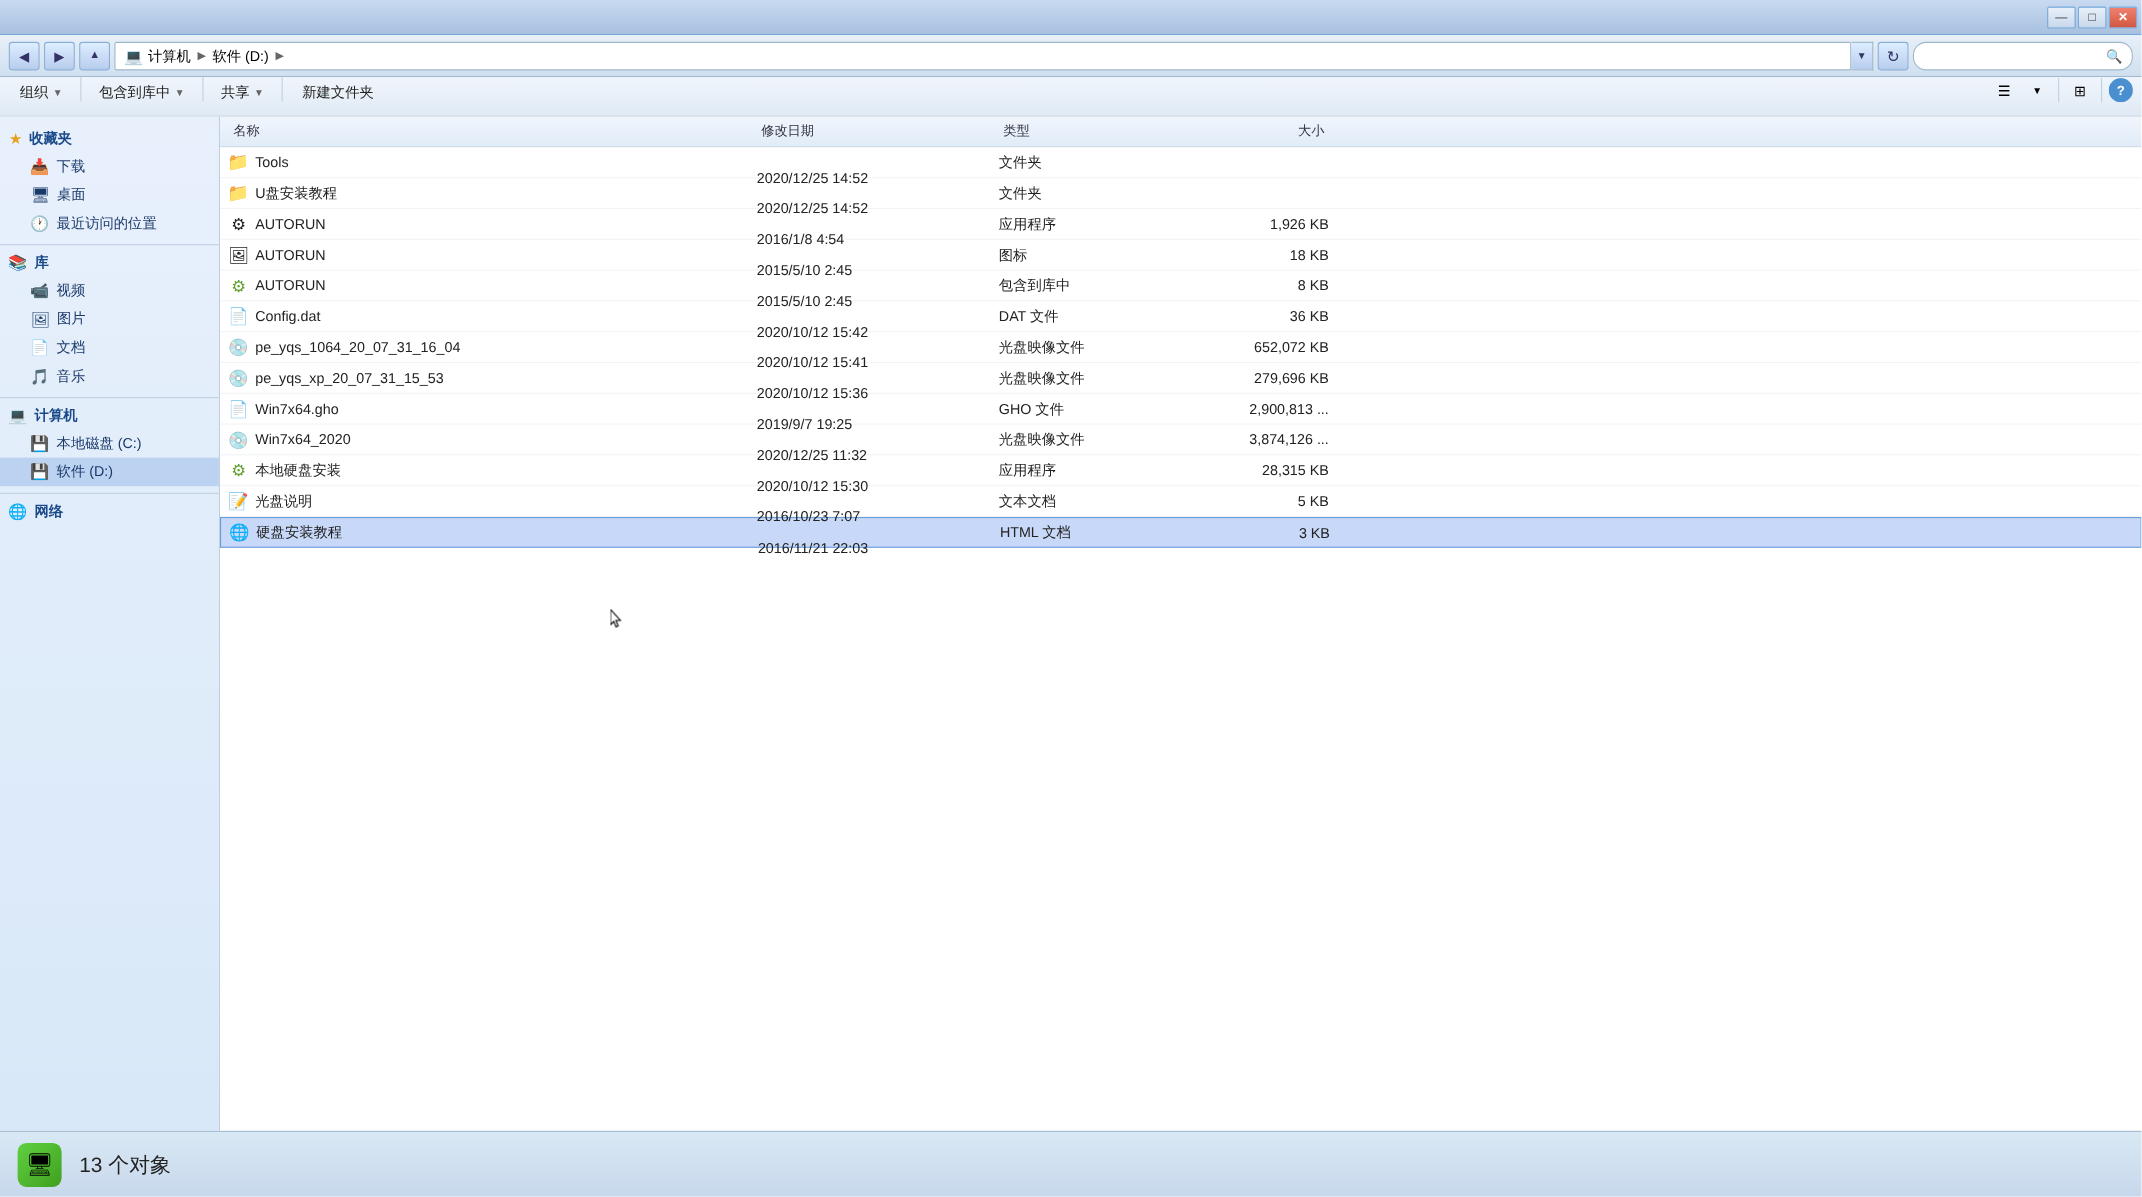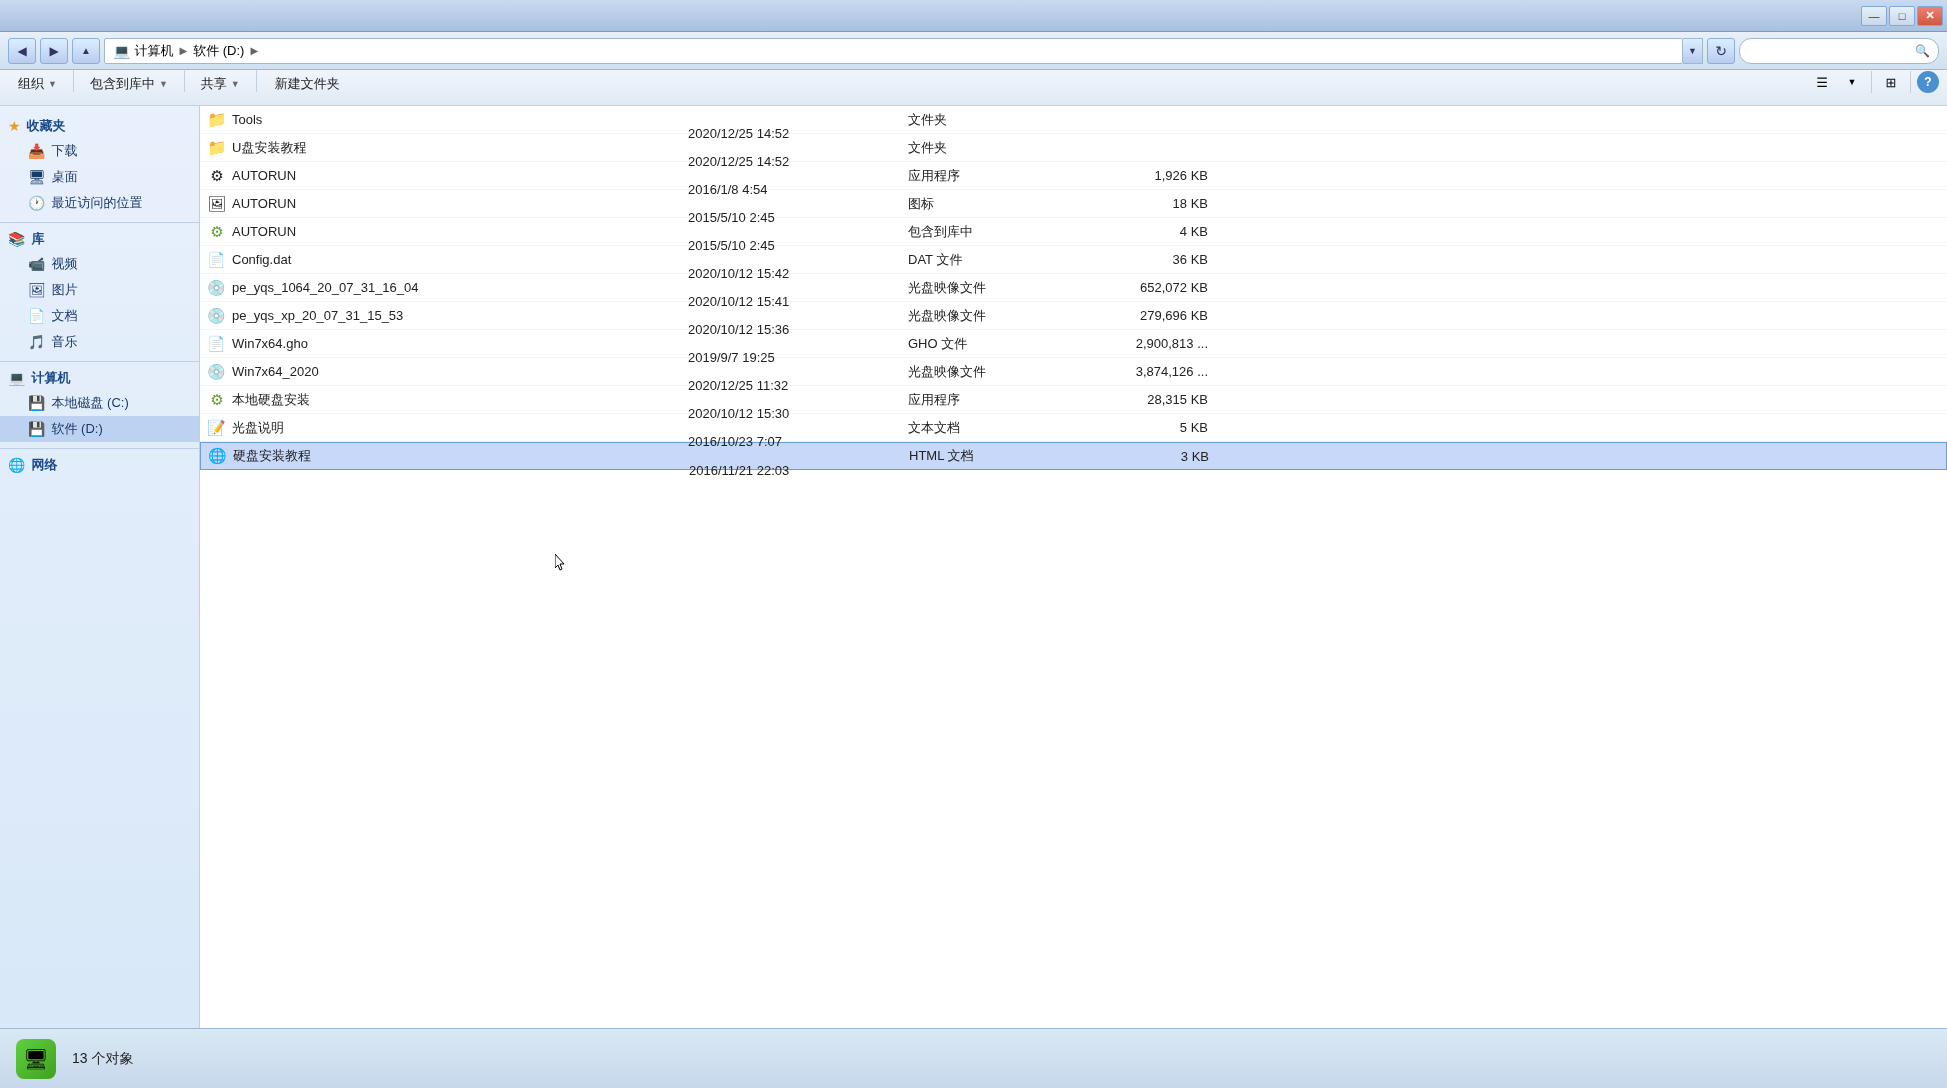--- a/index.html
+++ b/index.html
@@ -314,21 +314,21 @@
       width: 40px;
       height: 40px;
       background: linear-gradient(135deg, #60d040, #40a020);
       border-radius: 8px;
       display: flex;
       align-items: center;
       justify-content: center;
       font-size: 20px;
     }
     .status-text {
-      font-size: 14px;
+      font-size: 19px;
       color: #222;
     }
 
     
     .cursor {
       position: fixed;
       width: 12px;
       height: 18px;
       pointer-events: none;
       z-index: 9999;
@@ -458,20 +458,34 @@
     <div class="sidebar-section">
       <div class="sidebar-section-header">
         <span class="sidebar-section-icon" style="color:#4a8fd0;">🌐</span>
         <span class="sidebar-section-label">网络</span>
       </div>
     </div>
   </div>
 
   <div class="file-area">
 
+    <div class="col-headers">
+      <div class="col-header col-name">
+        <span>名称</span>
+      </div>
+      <div class="col-header col-date">
+        <span>修改日期</span>
+      </div>
+      <div class="col-header col-type">
+        <span>类型</span>
+      </div>
+      <div class="col-header col-size">
+        <span>大小</span>
+      </div>
+    </div>
 
     <div class="file-list">
 
     <div class="file-row">
     <div class="file-cell file-cell-name">
       <span class="file-icon">
               <span style="font-size:16px;color:#f0b840;">📁</span>
             </span>
       <span>Tools</span>
     </div>
@@ -514,21 +528,21 @@
   </div>
         <div class="file-row">
     <div class="file-cell file-cell-name">
       <span class="file-icon">
               <span style="font-size:15px;color:#60a030;">⚙</span>
             </span>
       <span>AUTORUN</span>
     </div>
     <div class="file-cell file-cell-date">2015/5/10 2:45</div>
     <div class="file-cell file-cell-type">包含到库中</div>
-    <div class="file-cell file-cell-size">4 KB</div>
+    <div class="file-cell file-cell-size">8 KB</div>
   </div>
         <div class="file-row">
     <div class="file-cell file-cell-name">
       <span class="file-icon">
               <span style="font-size:15px;color:#888;">📄</span>
             </span>
       <span>Config.dat</span>
     </div>
     <div class="file-cell file-cell-date">2020/10/12 15:42</div>
     <div class="file-cell file-cell-type">DAT 文件</div>

